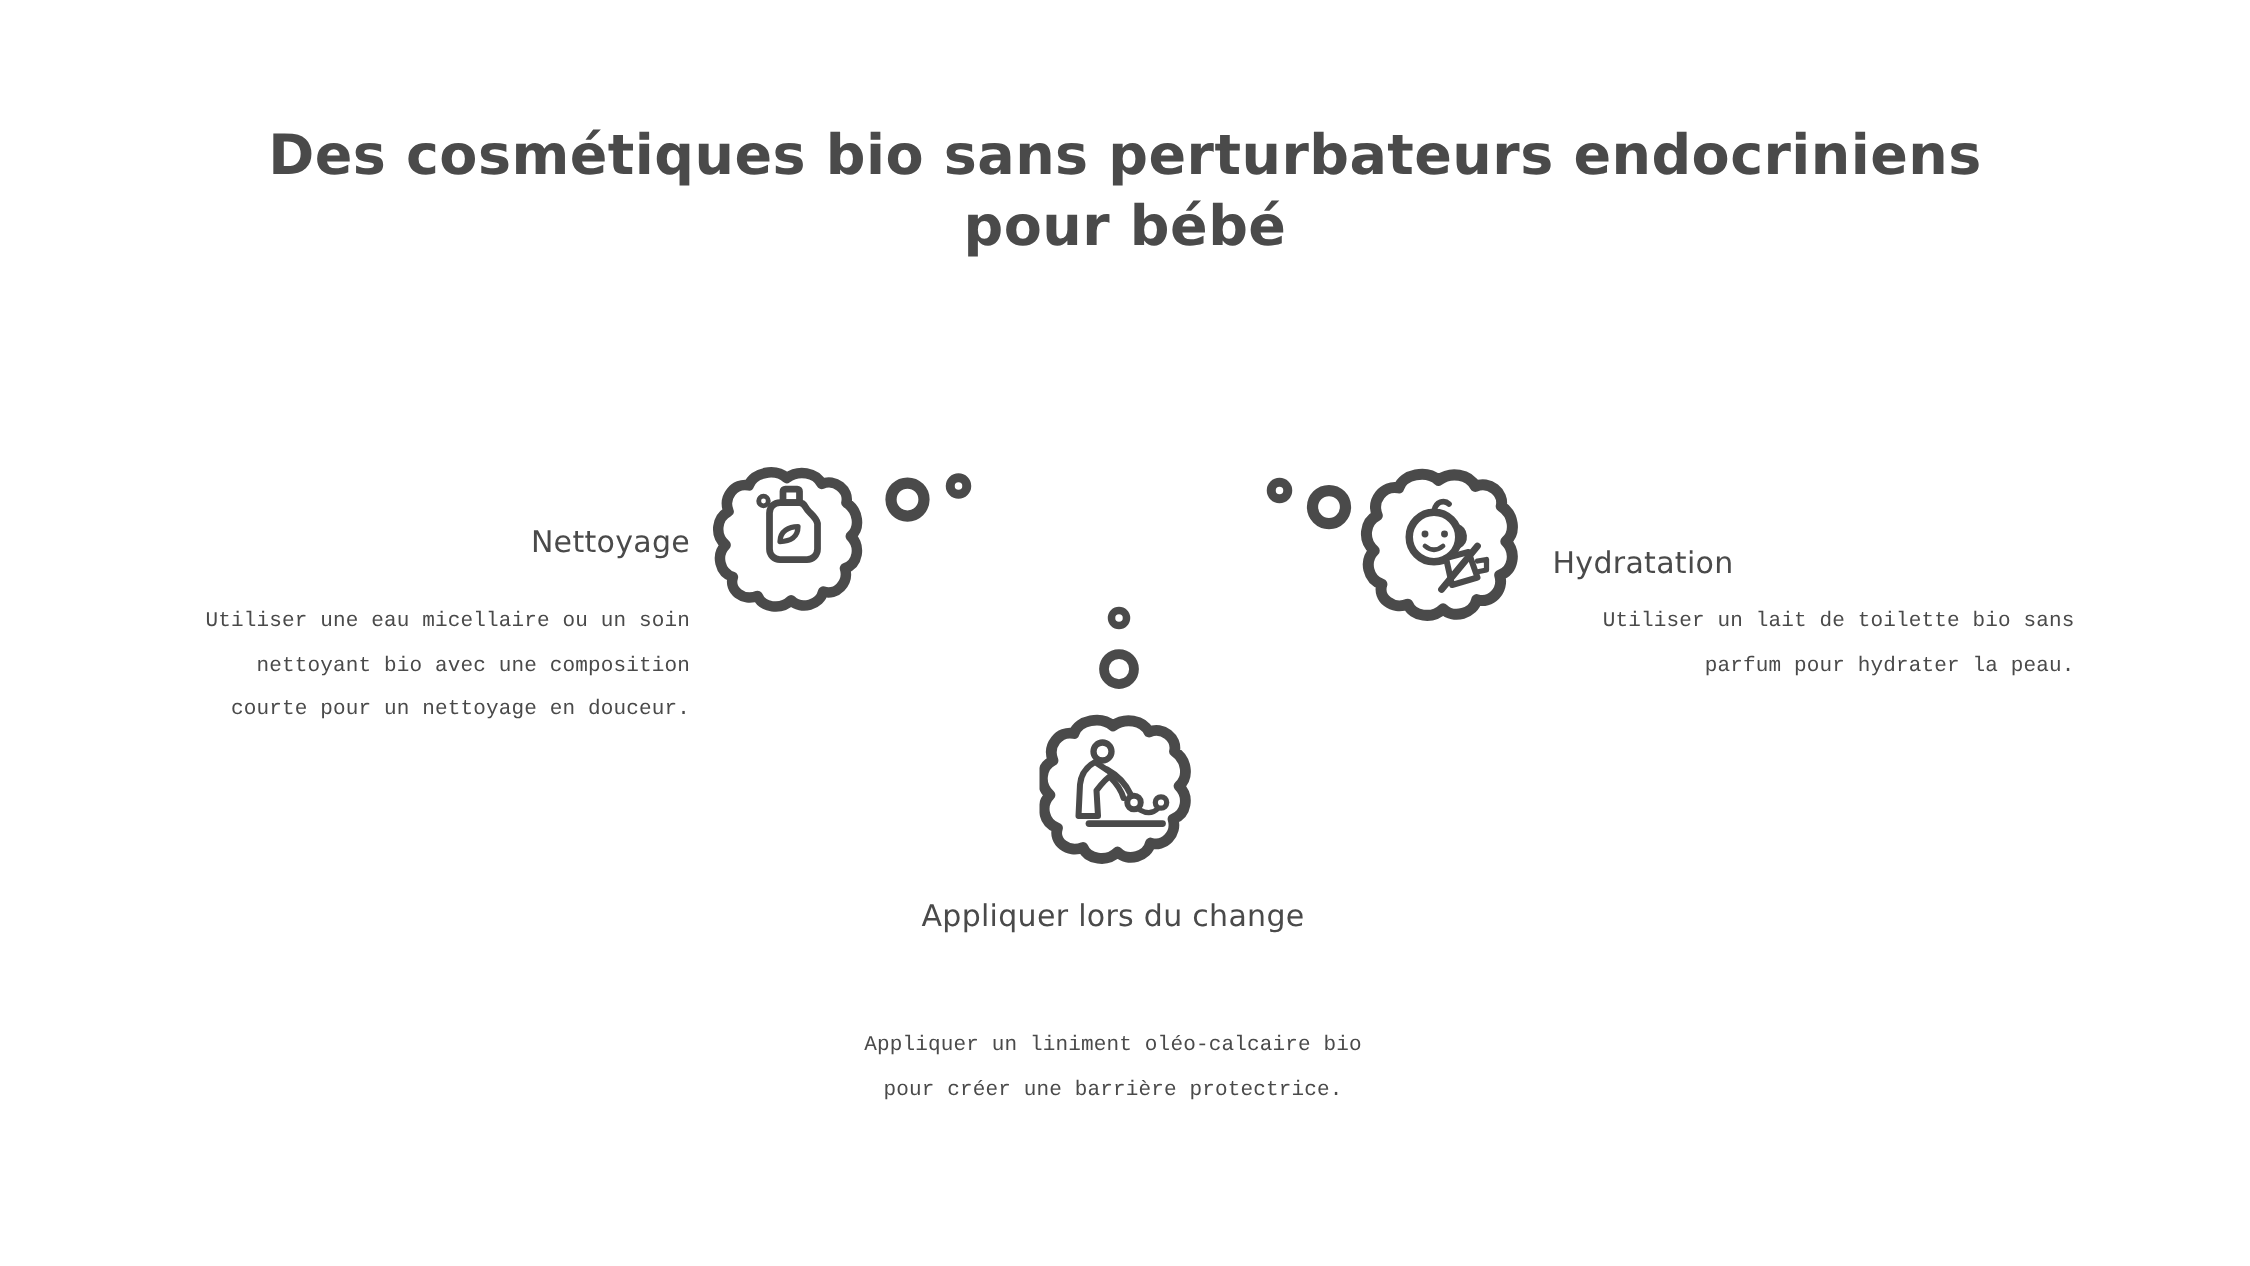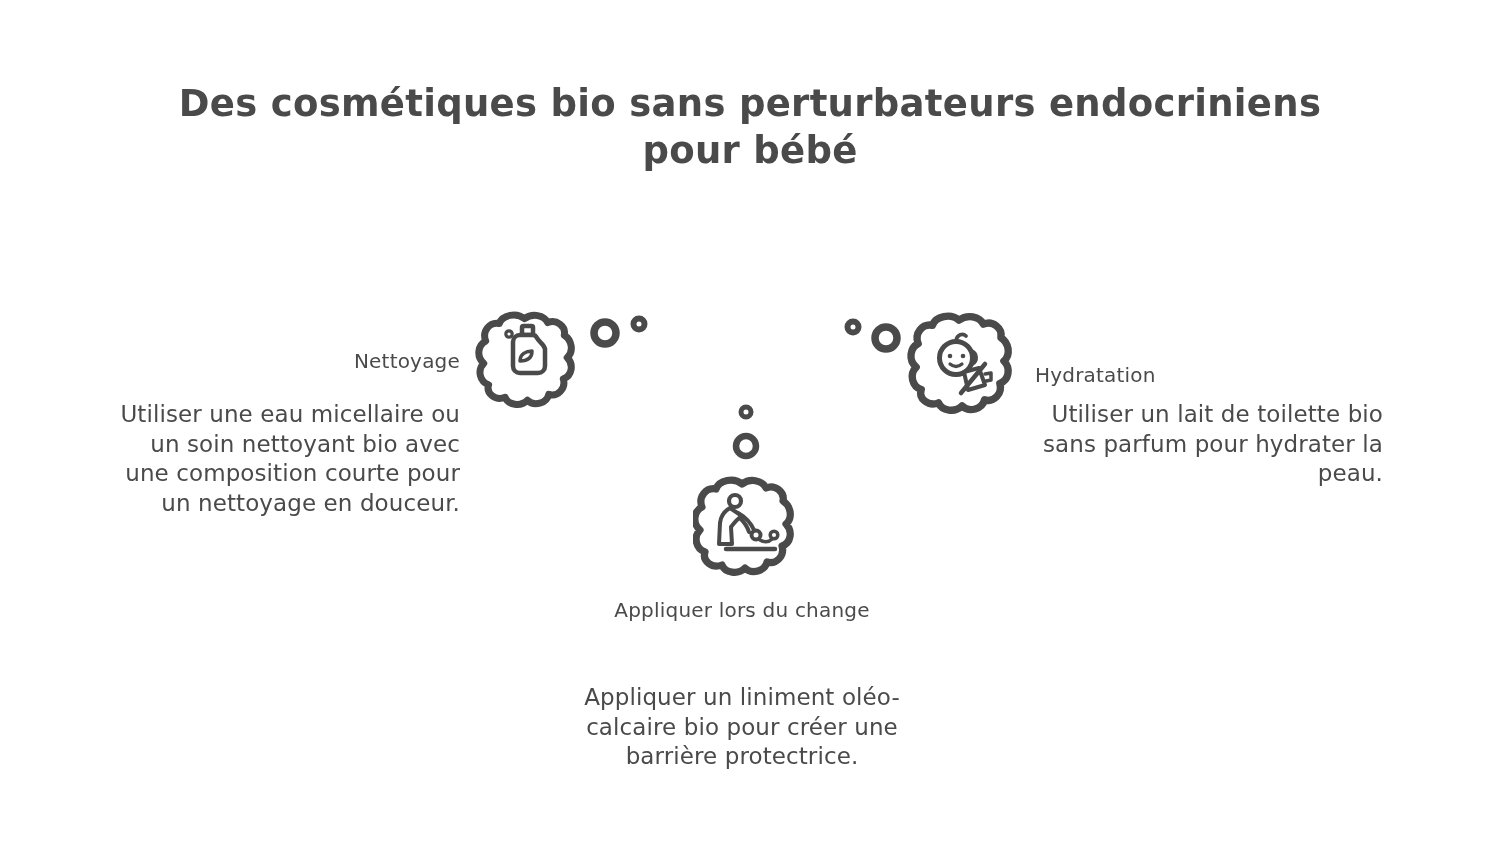--- a/index.html
+++ b/index.html
@@ -6,21 +6,21 @@
   .canvas{
     position:relative;width:1500px;height:844px;background:var(--bg,#ffffff);
     overflow:hidden;color:var(--ink,#4a4a4a);
     font-family:"DejaVu Sans",sans-serif;
   }
   .title{
     position:absolute;top:80px;left:0;width:1500px;text-align:center;
     font-size:37px;font-weight:700;line-height:47px;letter-spacing:.3px;
   }
   .heading{font-size:20px;font-weight:400;letter-spacing:.2px;line-height:40px;}
-  .body-text{font-size:23px;line-height:29.5px;letter-spacing:.1px;}
+  .body-text{font-size:14px;line-height:29.5px;letter-spacing:.1px;font-family:Liberation Mono, monospace;}
 
   .nettoyage-heading{position:absolute;left:120px;top:341px;width:340px;text-align:right;}
   .nettoyage-body{position:absolute;left:118px;top:400px;width:342px;text-align:right;}
 
   .hydratation-heading{position:absolute;left:1035px;top:355px;width:360px;text-align:left;}
   .hydratation-body{position:absolute;left:1035px;top:400px;width:348px;text-align:right;}
 
   .protection-heading{position:absolute;left:552px;top:590px;width:380px;text-align:center;}
   .protection-body{position:absolute;left:570px;top:683px;width:344px;text-align:center;}
 

